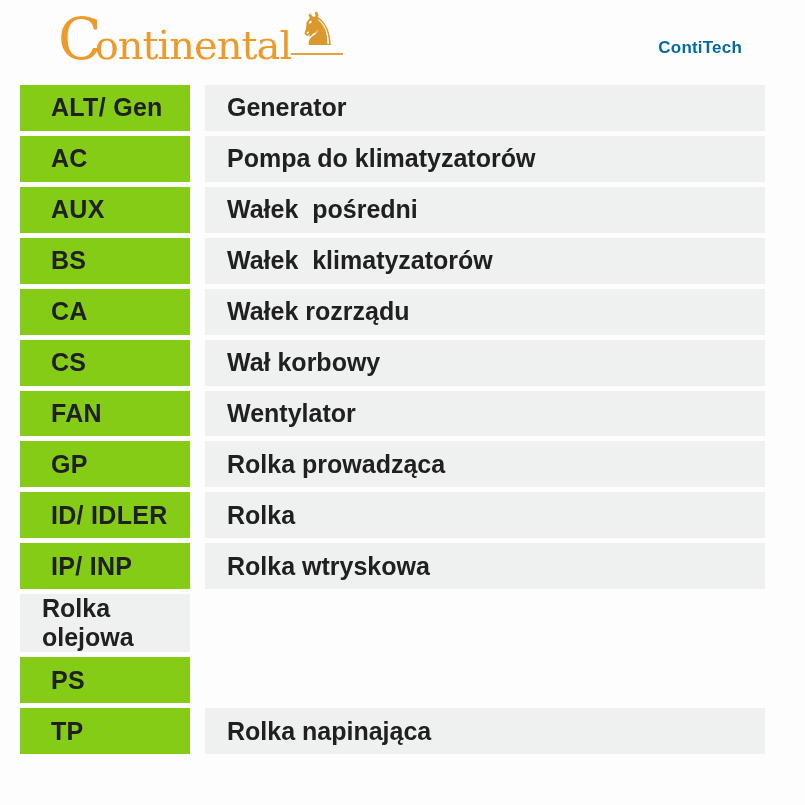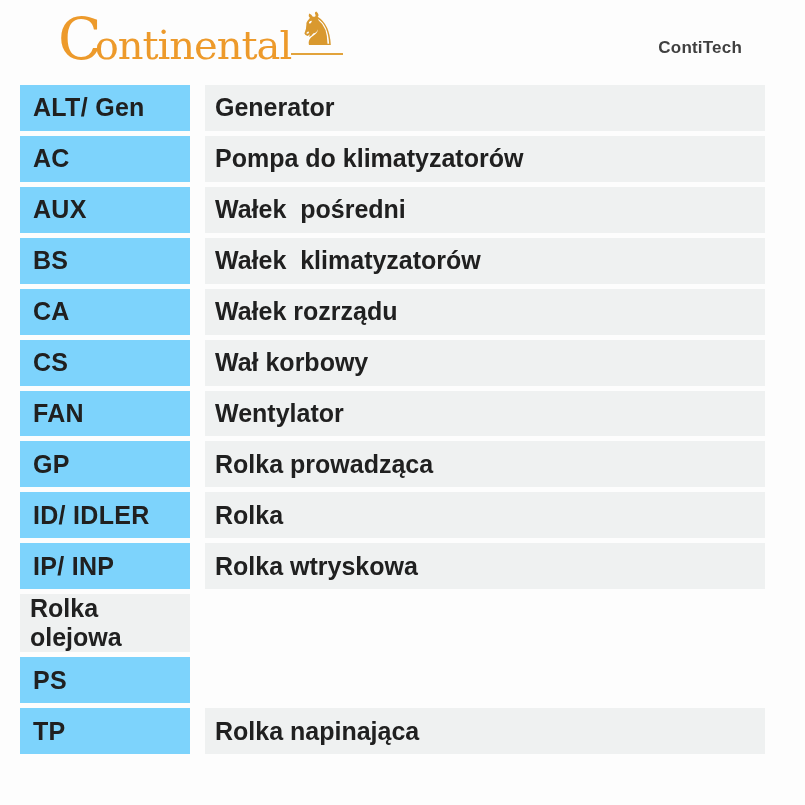--- a/index.html
+++ b/index.html
@@ -58,21 +58,21 @@
     width: 52px;
     height: 2px;
     background: #E2A33C;
   }
   .subbrand {
     position: absolute;
     right: 63px;
     top: 38px;
     font-size: 17px;
     font-weight: bold;
-    color: #404040;
+    color: #0369a1;
     letter-spacing: 0.2px;
   }
 
   
   .legend {
     position: absolute;
     left: 20px;
     top: 85px;
     width: 745px;
     height: 720px;
@@ -86,27 +86,27 @@
     column-gap: 15px;
   }
   .cell {
     display: flex;
     align-items: center;
     font-weight: bold;
     font-size: 25px;
     color: #202020;
   }
   .code {
-    background: #7dd3fc;
-    padding-left: 13px;
+    background: #84cc16;
+    padding-left: 31px;
     letter-spacing: 0.3px;
   }
   .label {
     background: #EFF1F1;
-    padding-left: 10px;
+    padding-left: 22px;
     white-space: pre-wrap;
   }
 </style>
 </head>
 <body>
 
 <div class="page">
 
   <header class="brand-header">
     <div class="logo">

